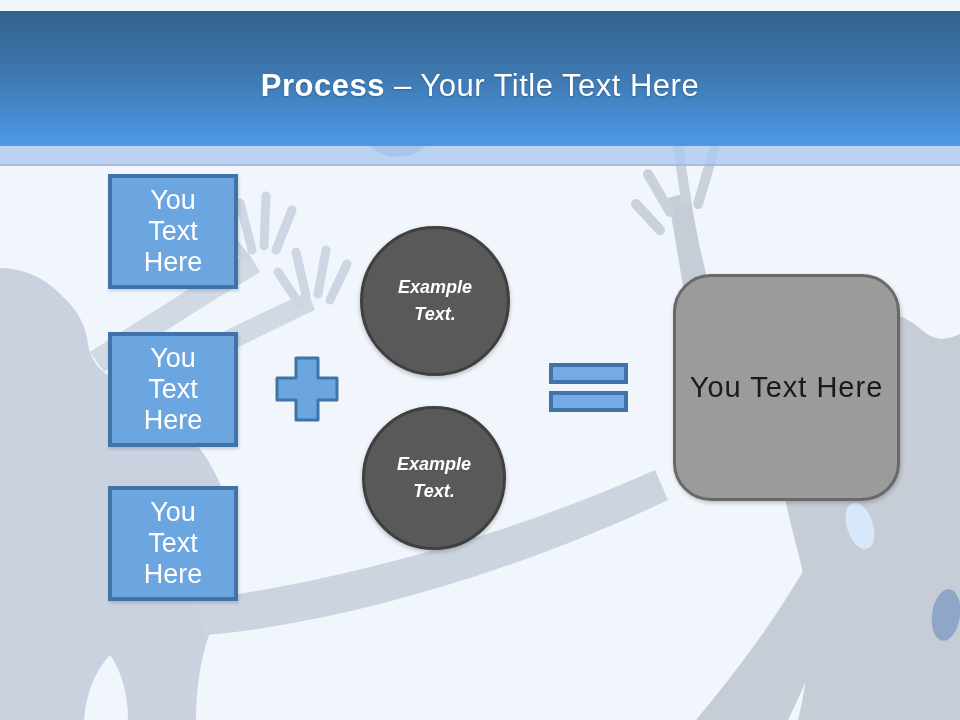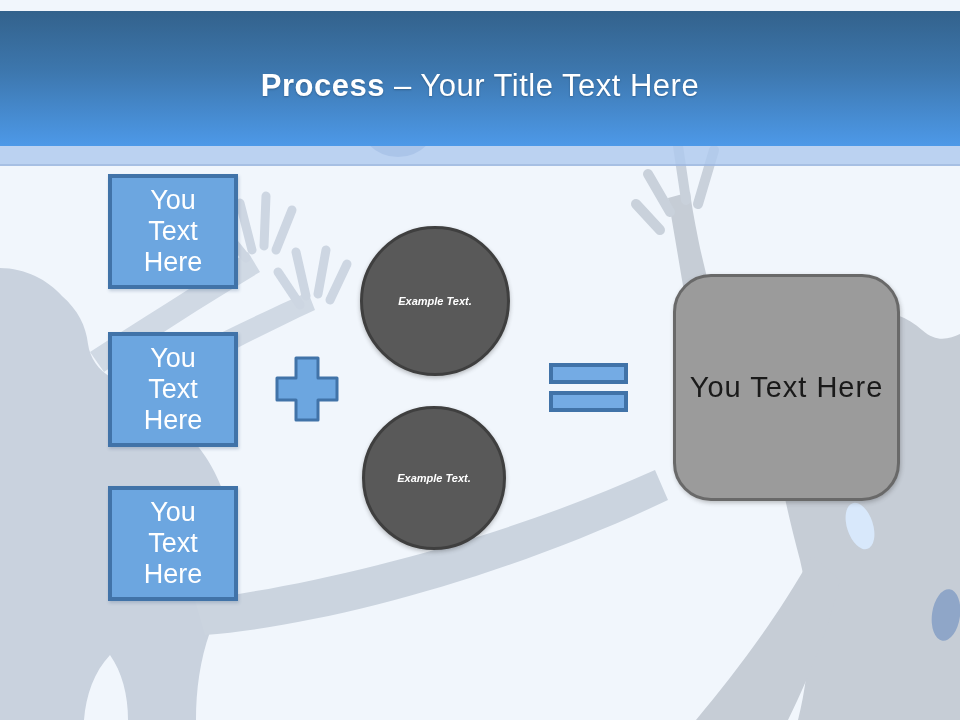--- a/index.html
+++ b/index.html
@@ -38,21 +38,21 @@
   .box-2{top:332px;}
   .box-3{top:486px;}
   .input-box .lbl{width:100px;}
   .op{position:absolute;}
   .op-plus{left:270px;top:352px;}
   .op-equals{left:545px;top:359px;}
   .example-circle{
     position:absolute;border-radius:50%;
     background:#595959;border:3px solid #3F3F3F;
     display:flex;align-items:center;justify-content:center;text-align:center;
-    color:#fff;font-size:11px;font-weight:bold;font-style:italic;line-height:1.5;
+    color:#fff;font-size:18px;font-weight:bold;font-style:italic;line-height:1.5;
     box-shadow:0 2px 4px rgba(40,40,40,.3);
   }
   .circle-1{left:360px;top:226px;width:144px;height:144px;}
   .circle-2{left:362px;top:406px;width:138px;height:138px;}
   .example-circle .lbl{width:92px;}
   .result-box{
     position:absolute;left:673px;top:274px;width:221px;height:221px;
     background:#9B9B9B;border:3px solid #696969;border-radius:38px;
     display:flex;align-items:center;justify-content:center;text-align:center;
     color:#1A1A1A;font-size:29px;letter-spacing:1px;

